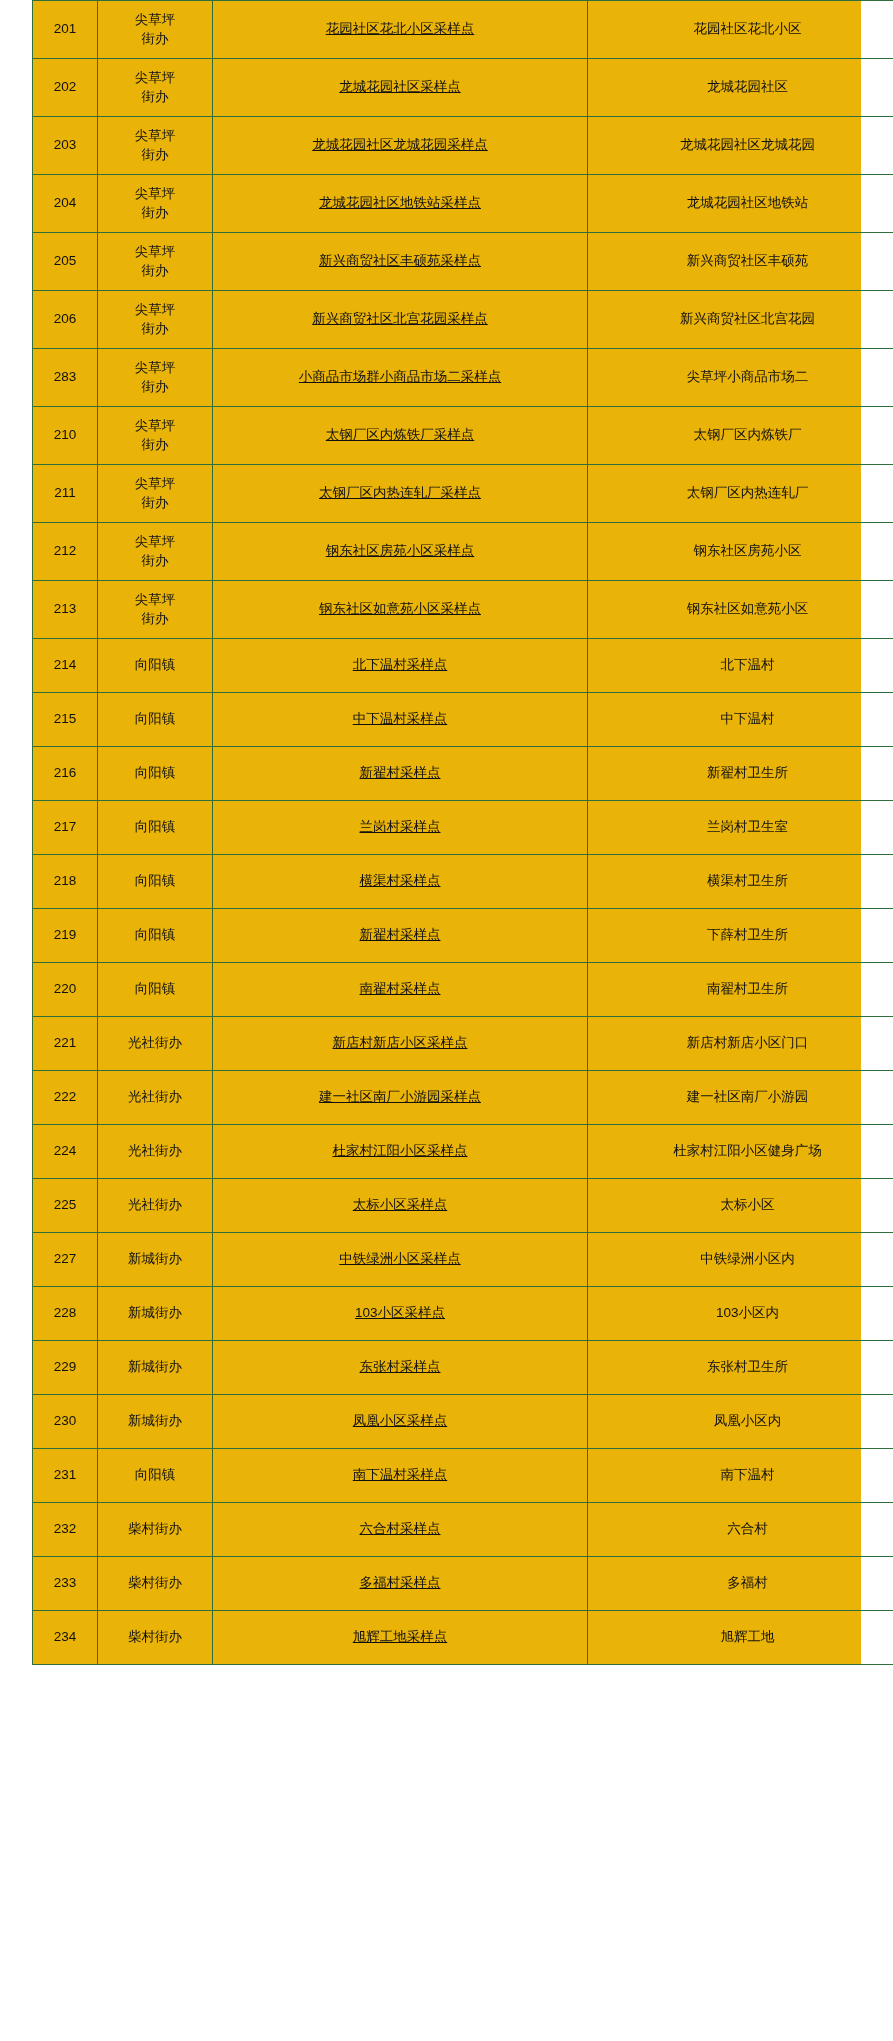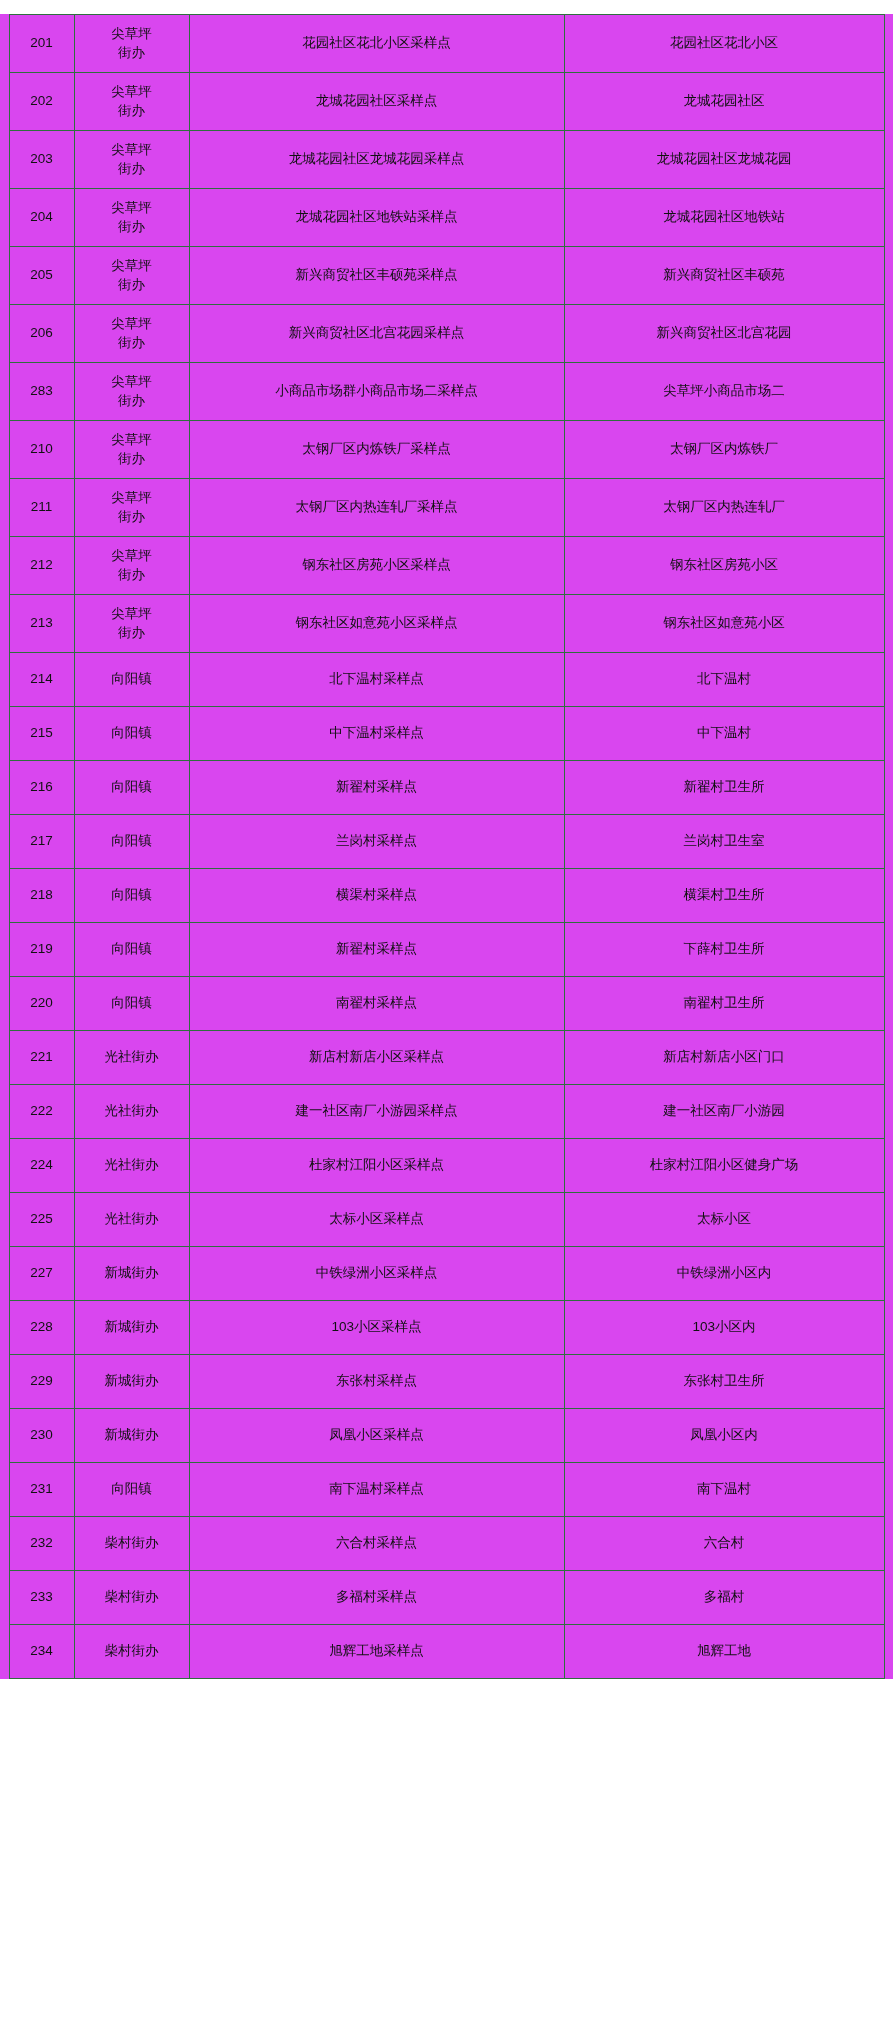--- a/index.html
+++ b/index.html
@@ -5,23 +5,23 @@
   html, body {
     margin: 0;
     padding: 0;
     background: #ffffff;
   }
   body {
     font-family: "Liberation Sans", "DejaVu Sans", sans-serif;
     color: #1a1a1a;
   }
   .sheet {
-    width: 893px;
-    margin: 14px auto;
-    background: #d946ef;
+    width: 829px;
+    margin: 0 auto;
+    background: #eab308;
   }
   table.data-table {
     border-collapse: collapse;
     width: 855px;
     margin: 0 auto;
     table-layout: fixed;
   }
   table.data-table td {
     border: 1px solid #2f6f3e;
     text-align: center;
@@ -34,20 +34,21 @@
   }
   td.col-index {
     width: 60px;
     font-size: 12.5px;
   }
   td.col-street {
     width: 110px;
   }
   td.col-site {
     width: 370px;
+    text-decoration: underline;
   }
   td.col-location {
     width: 315px;
   }
   tr.row-tall td {
     height: 51px;
   }
   tr.row-normal td {
     height: 47px;
   }

